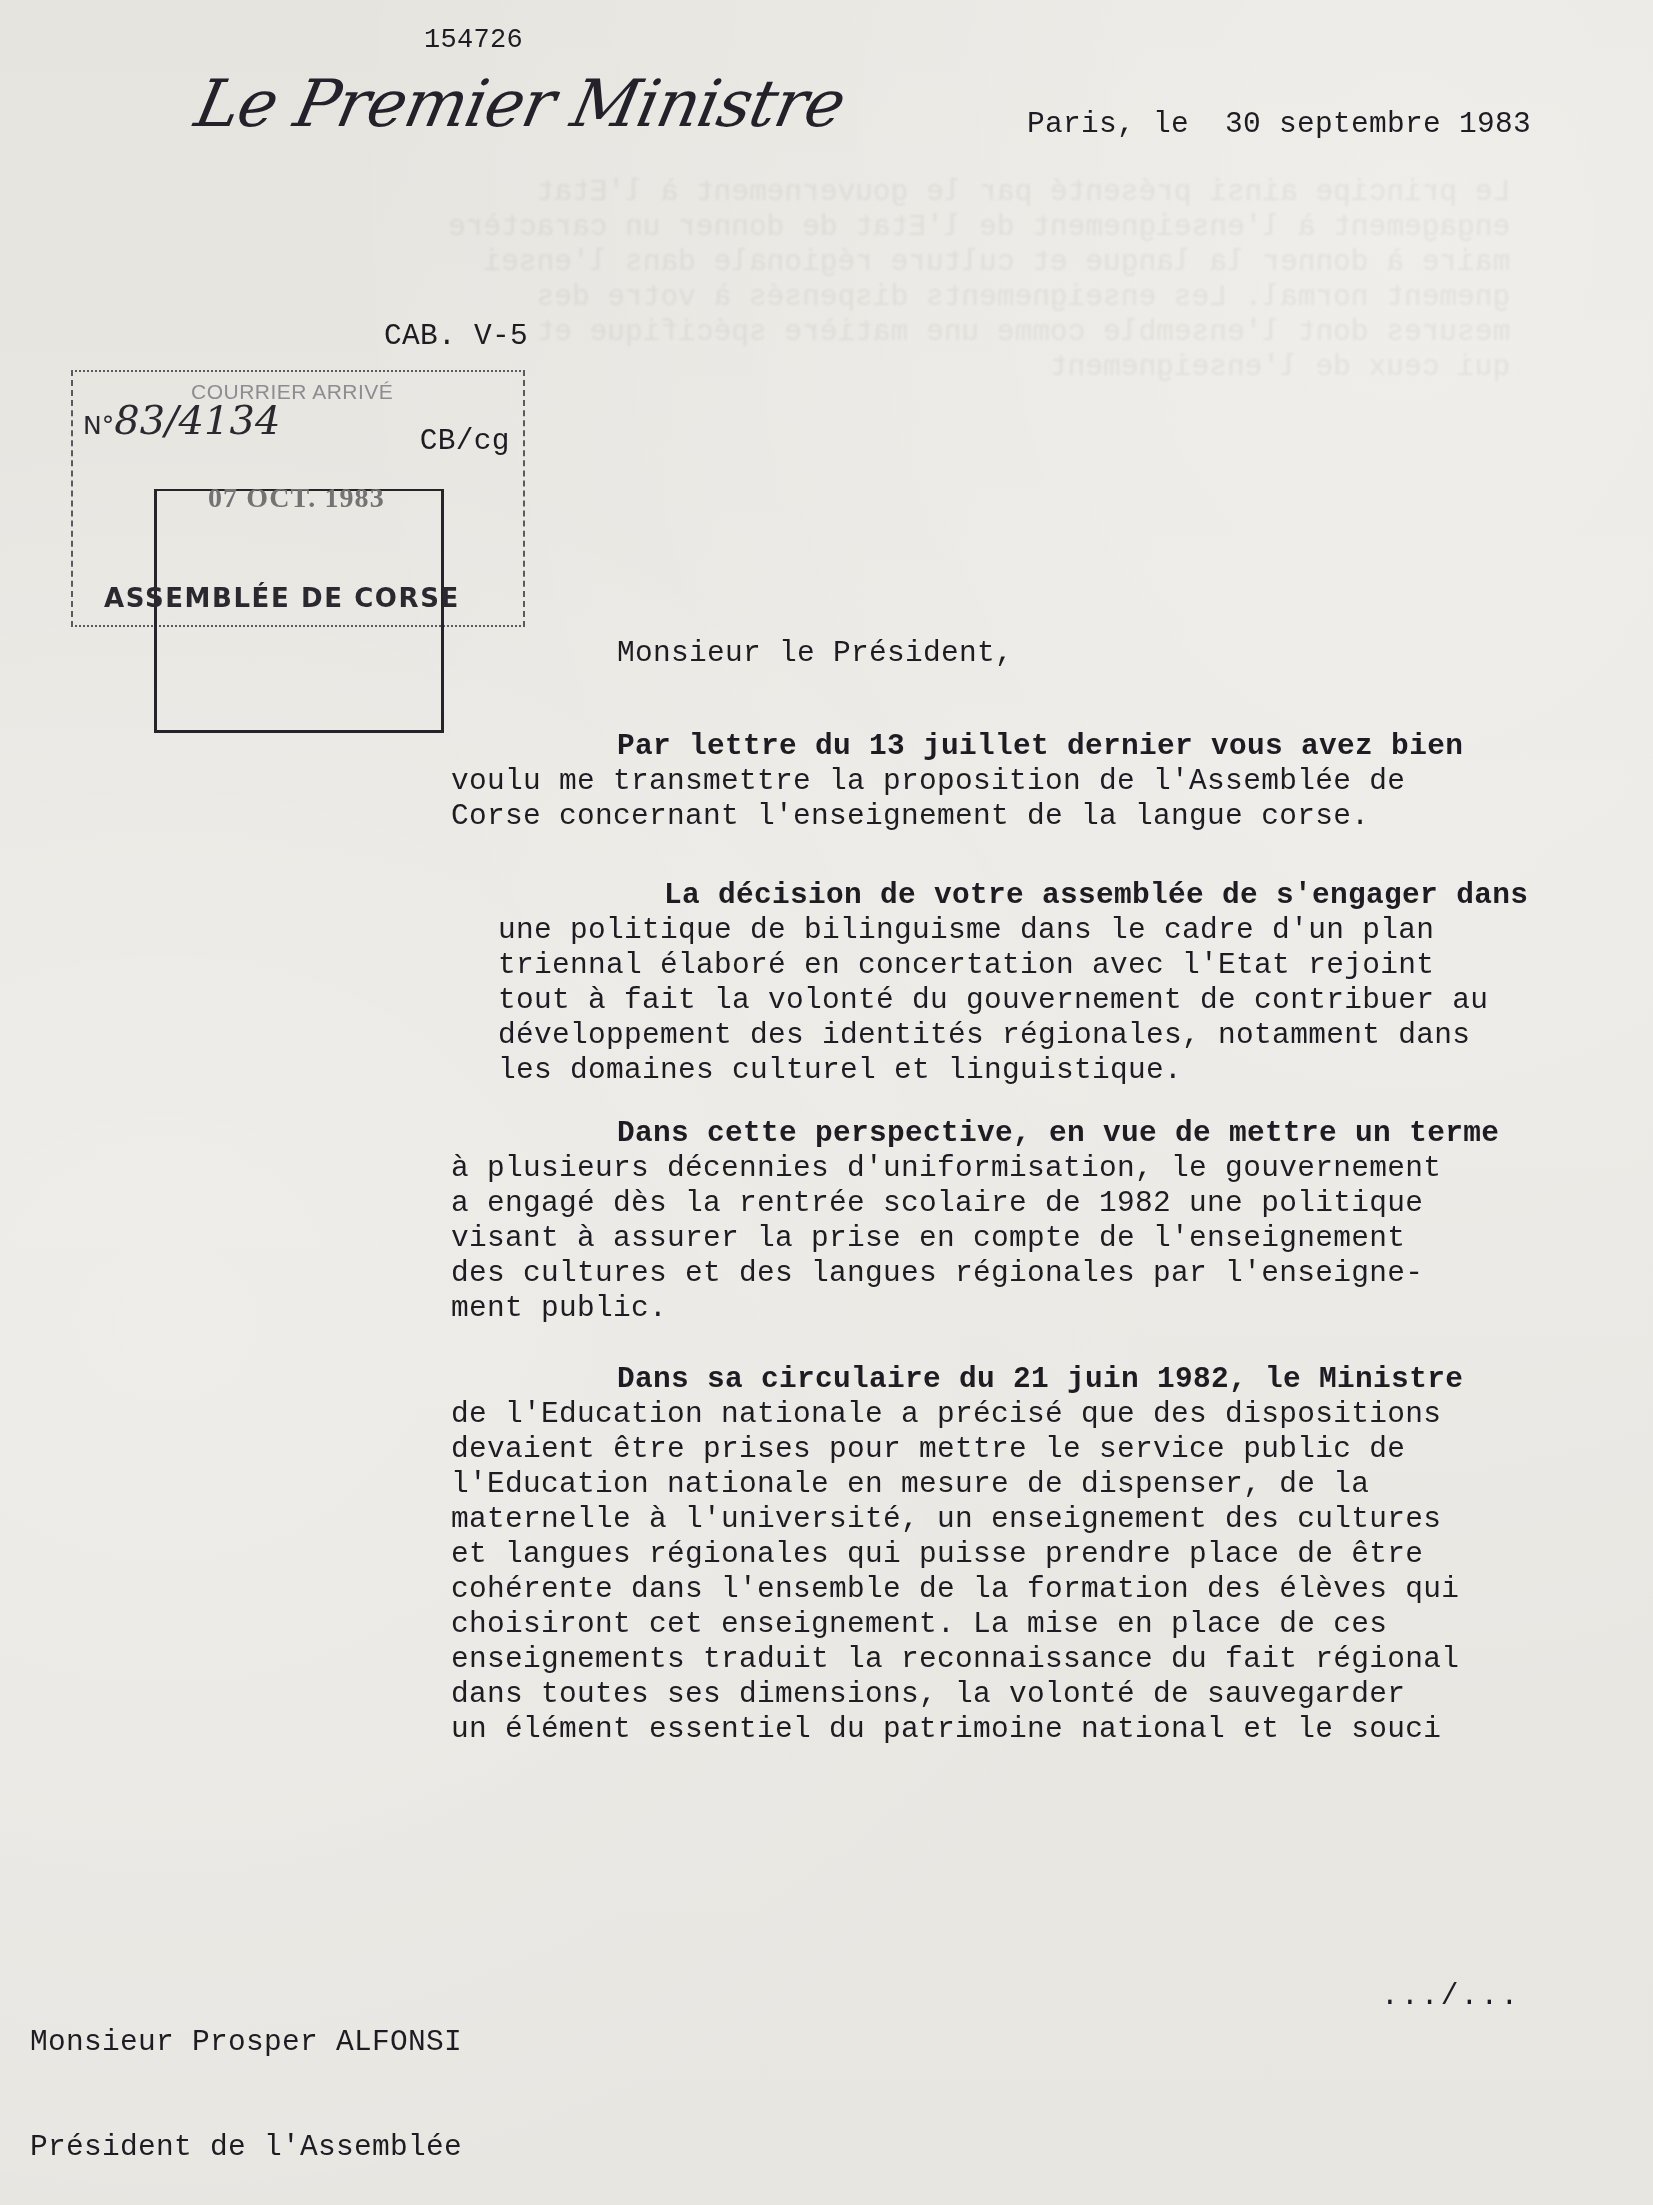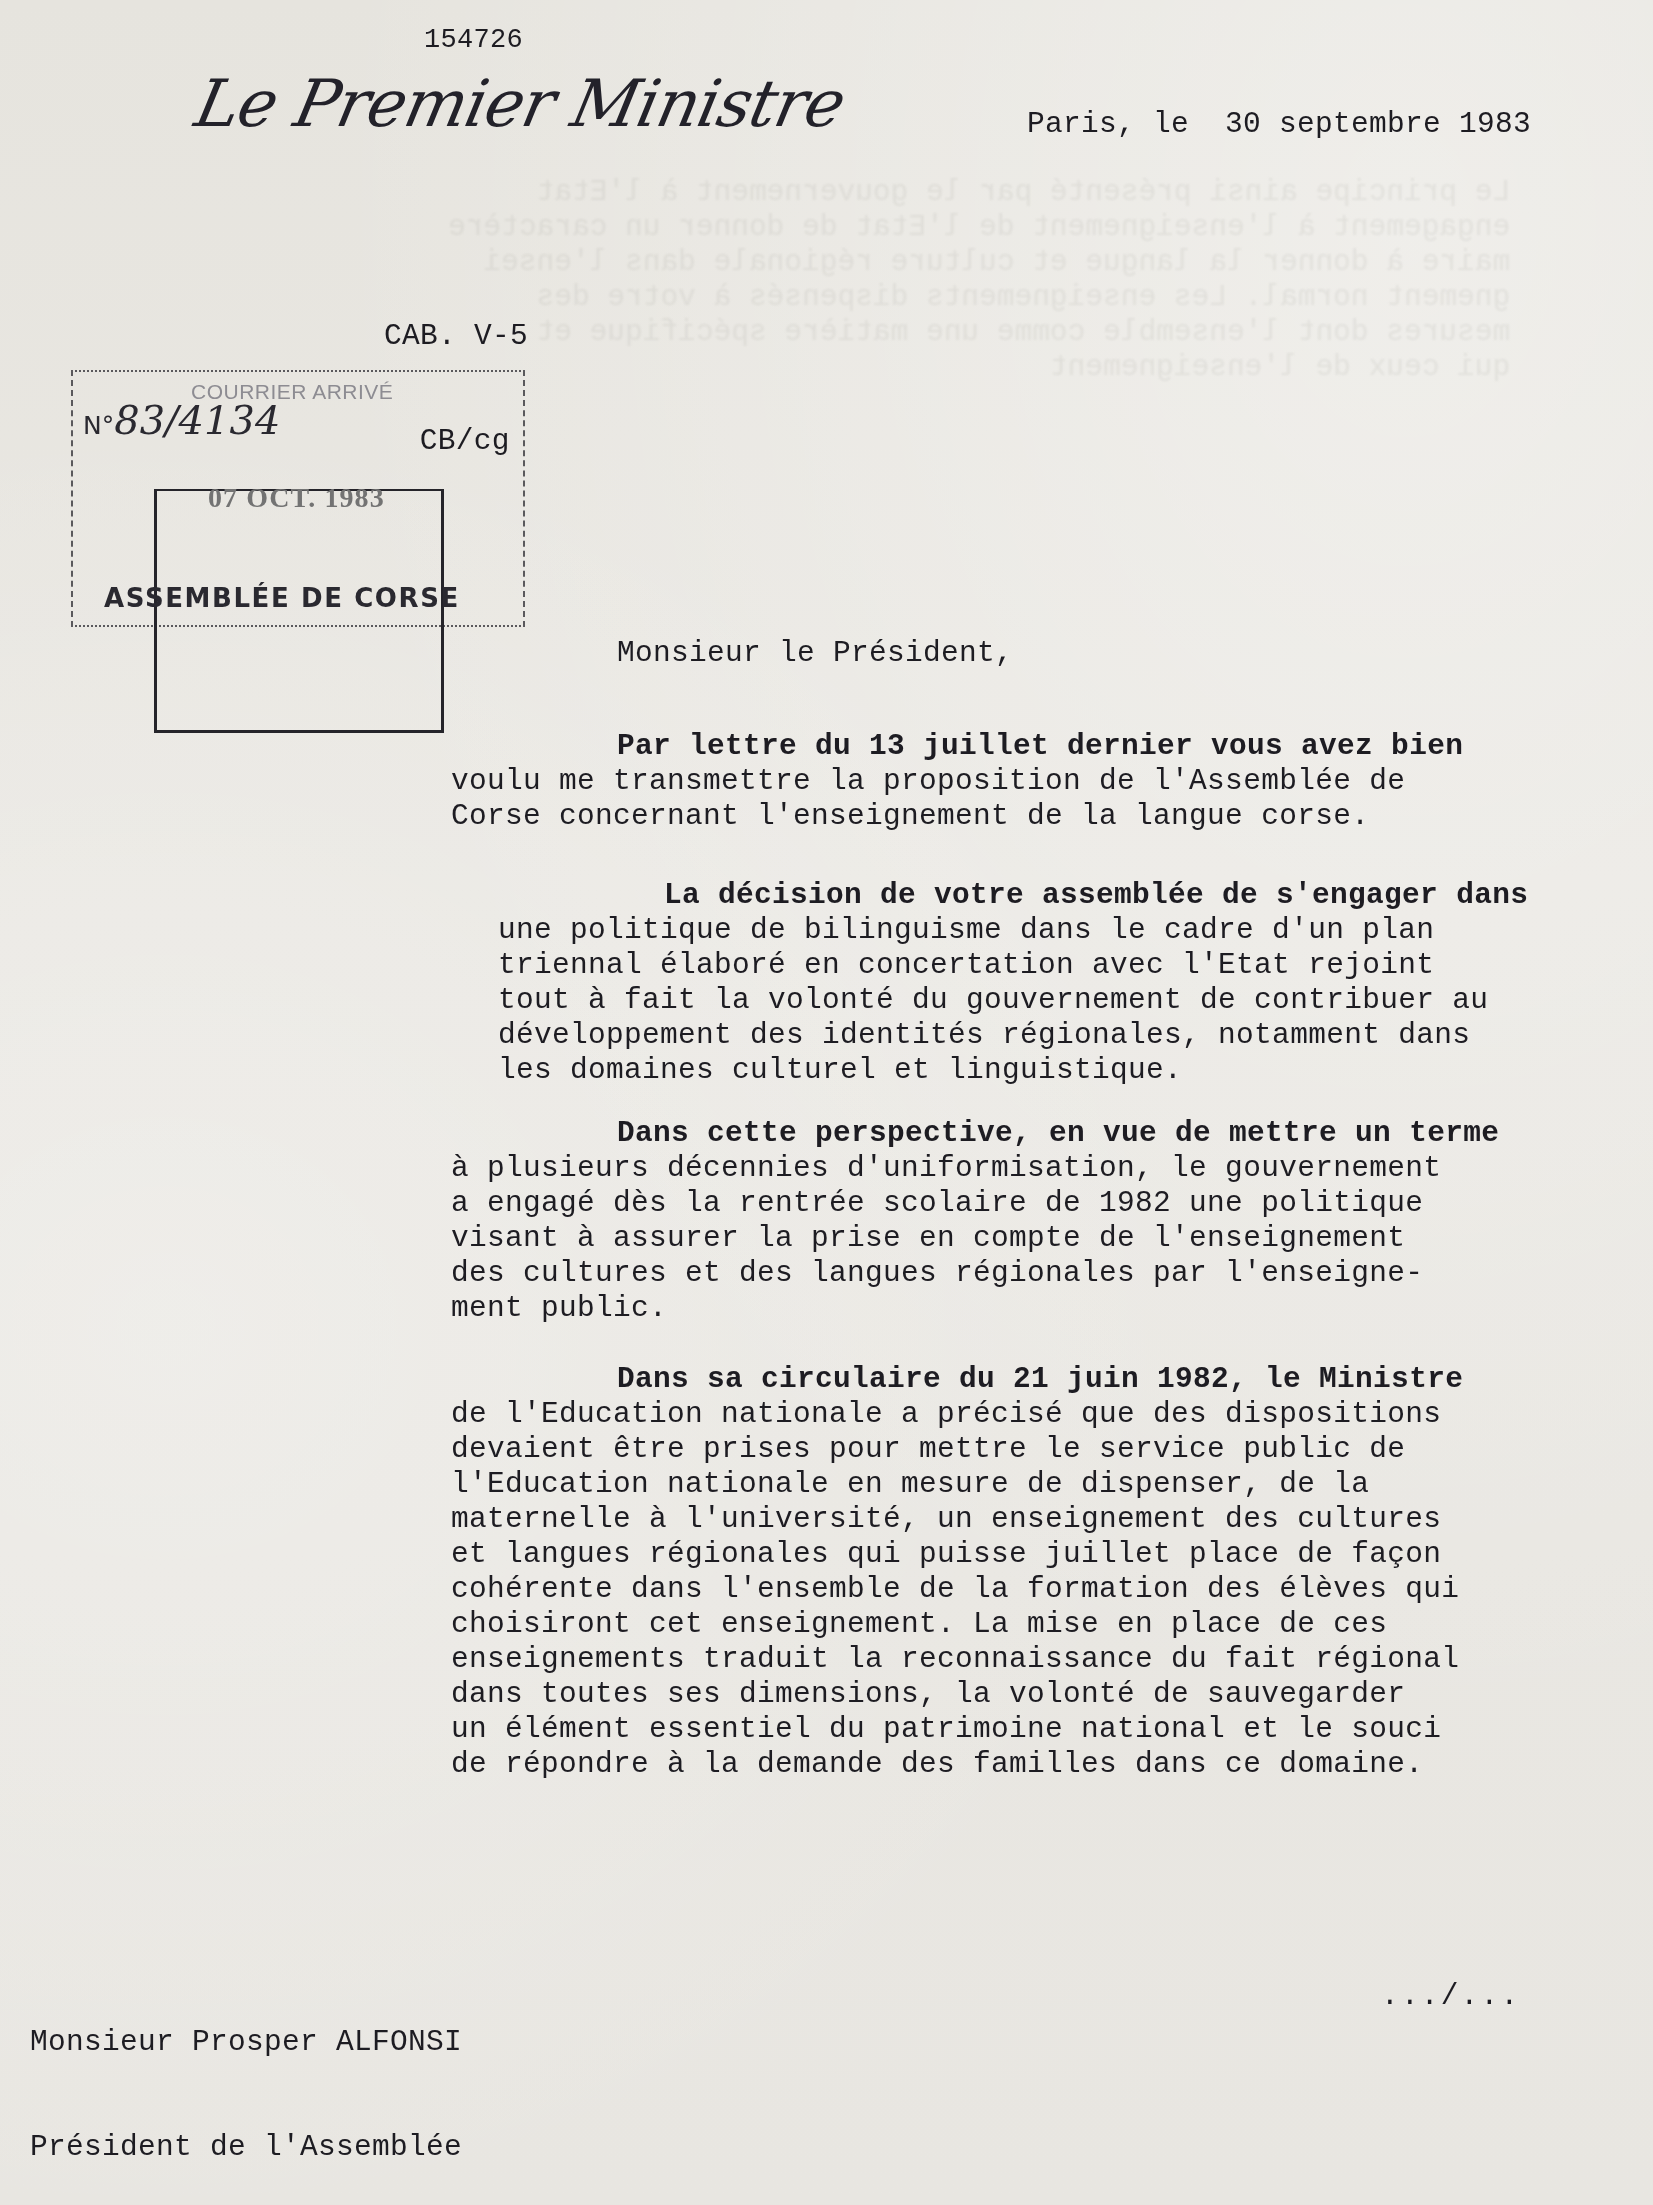--- a/index.html
+++ b/index.html
@@ -227,27 +227,26 @@
   <span class="line">des cultures et des langues régionales par l'enseigne-</span>
   <span class="line">ment public.</span>
 </div>
 
 <div id="p4" class="para">
   <span class="line indent">Dans sa circulaire du 21 juin 1982, le Ministre</span>
   <span class="line">de l'Education nationale a précisé que des dispositions</span>
   <span class="line">devaient être prises pour mettre le service public de</span>
   <span class="line">l'Education nationale en mesure de dispenser, de la</span>
   <span class="line">maternelle à l'université, un enseignement des cultures</span>
-  <span class="line">et langues régionales qui puisse juillet place de façon</span>
+  <span class="line">et langues régionales qui puisse prendre place de être</span>
   <span class="line">cohérente dans l'ensemble de la formation des élèves qui</span>
   <span class="line">choisiront cet enseignement. La mise en place de ces</span>
   <span class="line">enseignements traduit la reconnaissance du fait régional</span>
   <span class="line">dans toutes ses dimensions, la volonté de sauvegarder</span>
   <span class="line">un élément essentiel du patrimoine national et le souci</span>
-  <span class="line">de répondre à la demande des familles dans ce domaine.</span>
 </div>
 
 <div id="address" class="tw">
   <div>Monsieur Prosper ALFONSI</div>
   <div>Président de l'Assemblée</div>
   
   
   
   
 </div>

